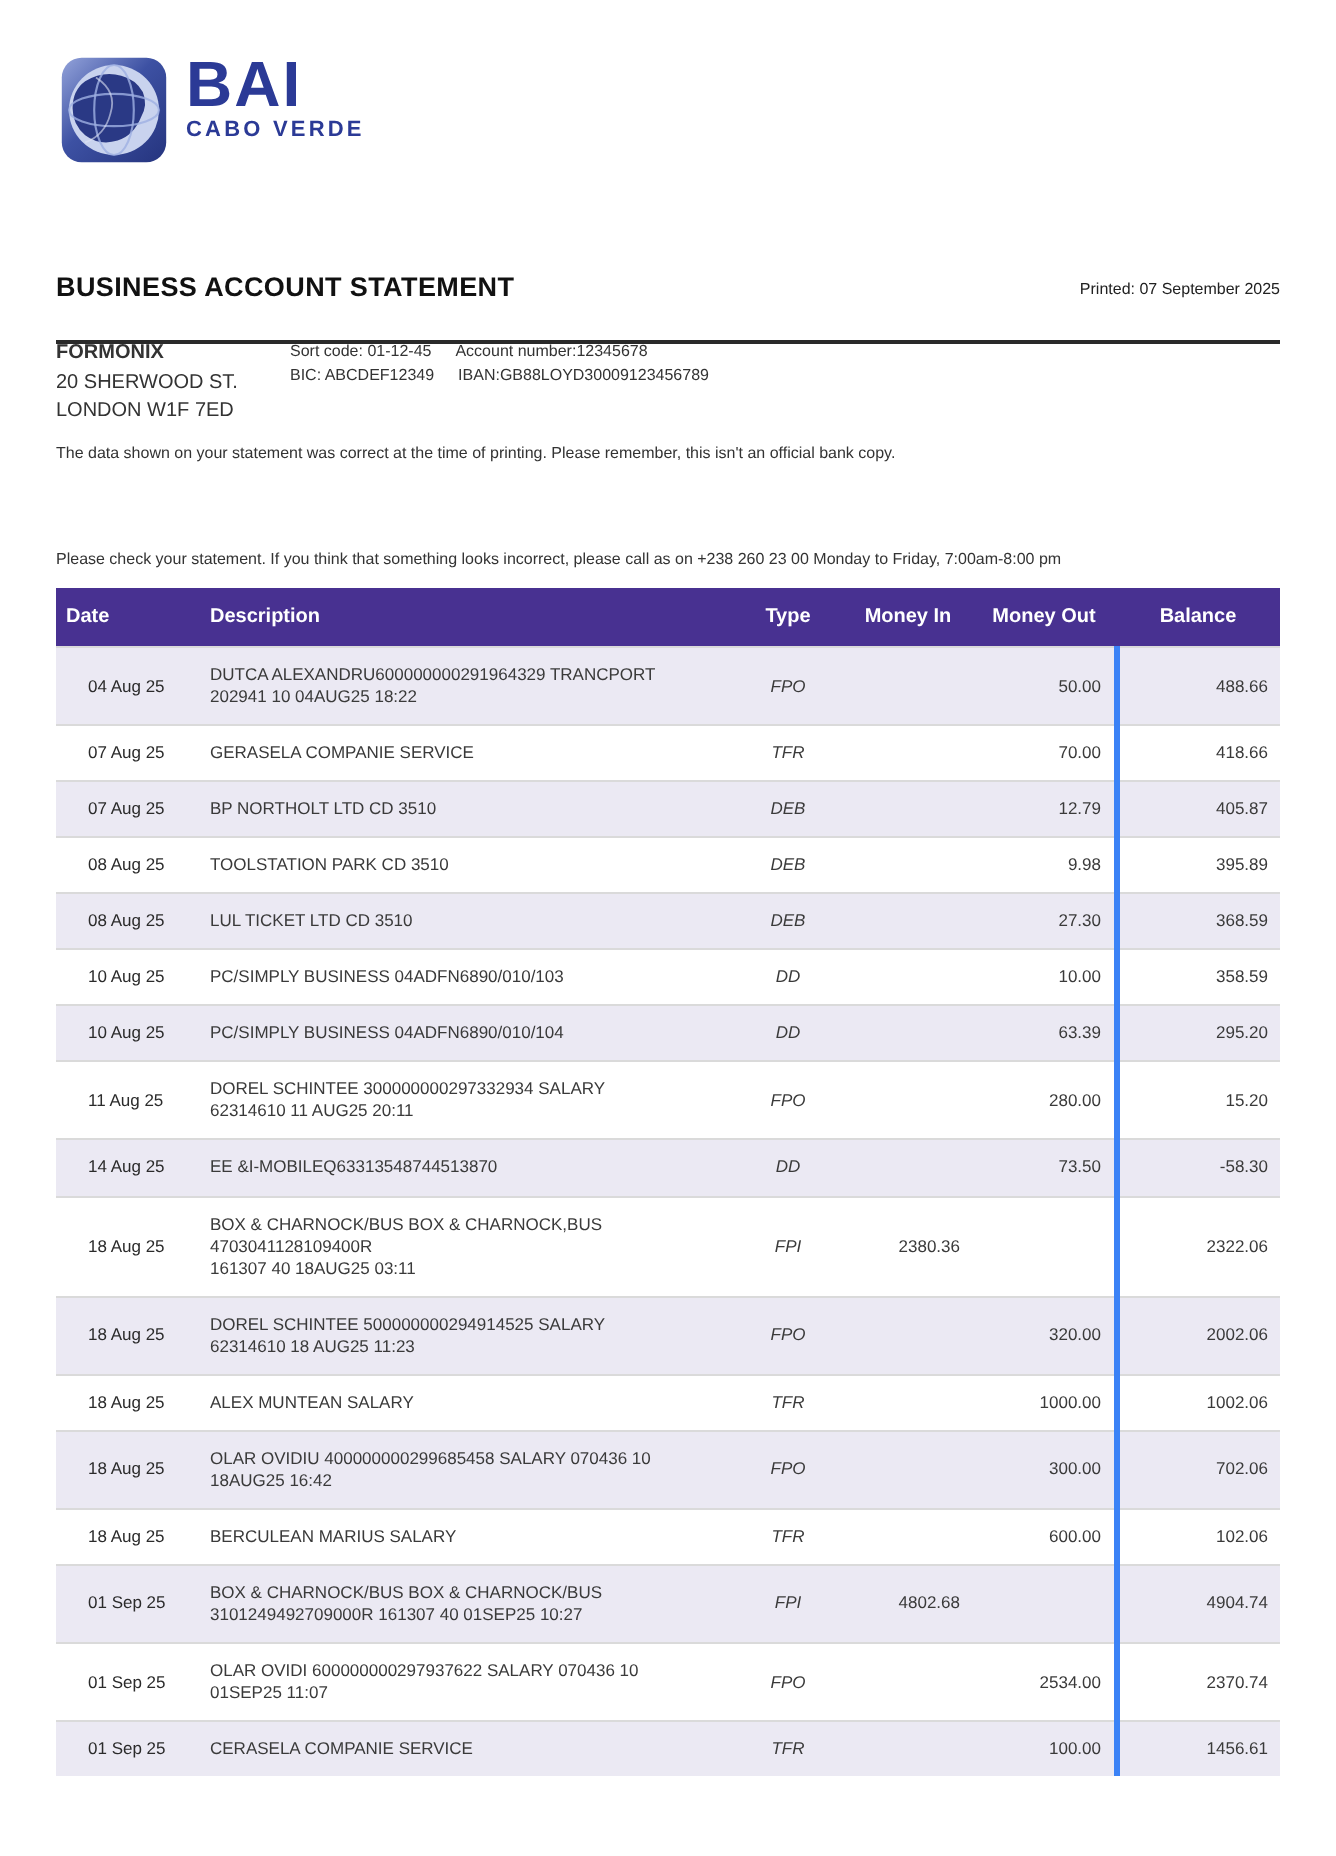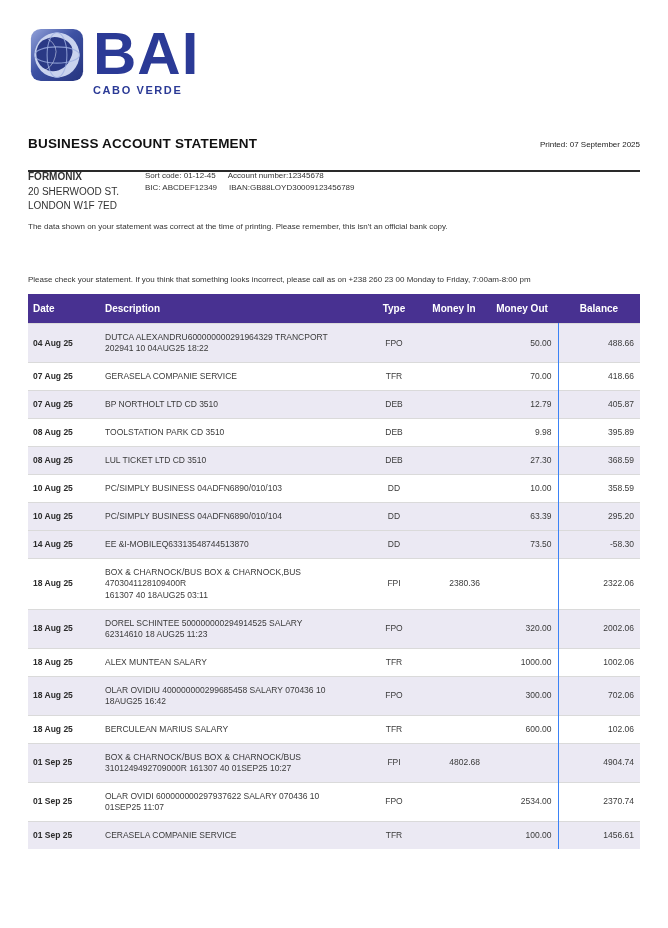--- a/index.html
+++ b/index.html
@@ -13,21 +13,21 @@
   html,body{margin:0;padding:0;background:#f2f2f2;}
   .page{
     position:relative;width:668px;height:928px;background:#ffffff;
     margin:0 auto;overflow:hidden;
     font-family:"Liberation Sans", sans-serif;color:#3d3d3d;
   }
   
   .logo-row{position:absolute;left:30px;top:28px;display:flex;align-items:flex-start;gap:9px;}
   .logo-icon{width:54px;height:54px;flex:0 0 auto;}
   .logo-text{display:flex;flex-direction:column;}
-  .brand{font-size:60px;font-weight:bold;color:var(--brand-blue);line-height:0.88;letter-spacing:1px;}
+  .brand{font-size:32px;font-weight:bold;color:var(--brand-blue);line-height:0.88;letter-spacing:1px;}
   .brand-sub{font-size:11px;font-weight:bold;color:var(--brand-blue);letter-spacing:1.6px;margin-top:3px;}
   
   .title-bar{
     position:absolute;left:28px;top:136px;width:612px;
     display:flex;justify-content:space-between;align-items:flex-end;
     border-bottom:2px solid var(--rule-dark);padding-bottom:19px;
   }
   .doc-title{font-size:13.5px;font-weight:bold;color:#111;letter-spacing:0.2px;}
   .printed{font-size:8px;color:#222;padding-bottom:2px;}
   
@@ -45,27 +45,27 @@
     background:var(--header-purple);color:#fff;font-size:10px;font-weight:bold;
     padding:9px 6px;text-align:left;
   }
   thead th.h-type{text-align:center;}
   thead th.h-in,thead th.h-out,thead th.h-bal{text-align:center;}
   tbody td{
     padding:8px 6px;vertical-align:middle;border-top:1px solid #dadada;
     line-height:1.3;color:#3a3a3a;word-wrap:break-word;
   }
   tbody tr.alt{background:var(--row-alt);}
-  td.c-date{font-weight:bold;color:#2b2b2b;padding-left:5px;}
+  td.c-date{font-weight:normal;color:#2b2b2b;padding-left:16px;}
   th.h-date{padding-left:5px;}
   td.c-desc{padding-left:1px;}
   th.h-desc{padding-left:1px;}
-  td.c-type{text-align:center;}
+  td.c-type{text-align:center;font-style:italic;}
   td.c-in,td.c-out,td.c-bal{text-align:right;}
-  td.c-out{border-right:1px solid #3b82f6;}
+  td.c-out{border-right:3px solid #3b82f6;}
   
   .watermark{
     position:absolute;top:858px;right:6px;
     font-size:46px;font-weight:bold;color:var(--watermark-green);
     letter-spacing:0px;white-space:nowrap;
   }
 </style>
 </head>
 <body>
 
@@ -188,20 +188,28 @@
             <td class="c-bal">358.59</td>
           </tr>
           <tr class="alt">
             <td class="c-date">10 Aug 25</td>
             <td class="c-desc">PC/SIMPLY BUSINESS 04ADFN6890/010/104</td>
             <td class="c-type">DD</td>
             <td class="c-in"></td>
             <td class="c-out">63.39</td>
             <td class="c-bal">295.20</td>
           </tr>
+          <tr>
+            <td class="c-date">11 Aug 25</td>
+            <td class="c-desc">DOREL SCHINTEE 300000000297332934 SALARY<br>62314610 11 AUG25 20:11</td>
+            <td class="c-type">FPO</td>
+            <td class="c-in"></td>
+            <td class="c-out">280.00</td>
+            <td class="c-bal">15.20</td>
+          </tr>
           <tr class="alt">
             <td class="c-date">14 Aug 25</td>
             <td class="c-desc">EE &amp;I-MOBILEQ63313548744513870</td>
             <td class="c-type">DD</td>
             <td class="c-in"></td>
             <td class="c-out">73.50</td>
             <td class="c-bal">-58.30</td>
           </tr>
           <tr>
             <td class="c-date">18 Aug 25</td>

